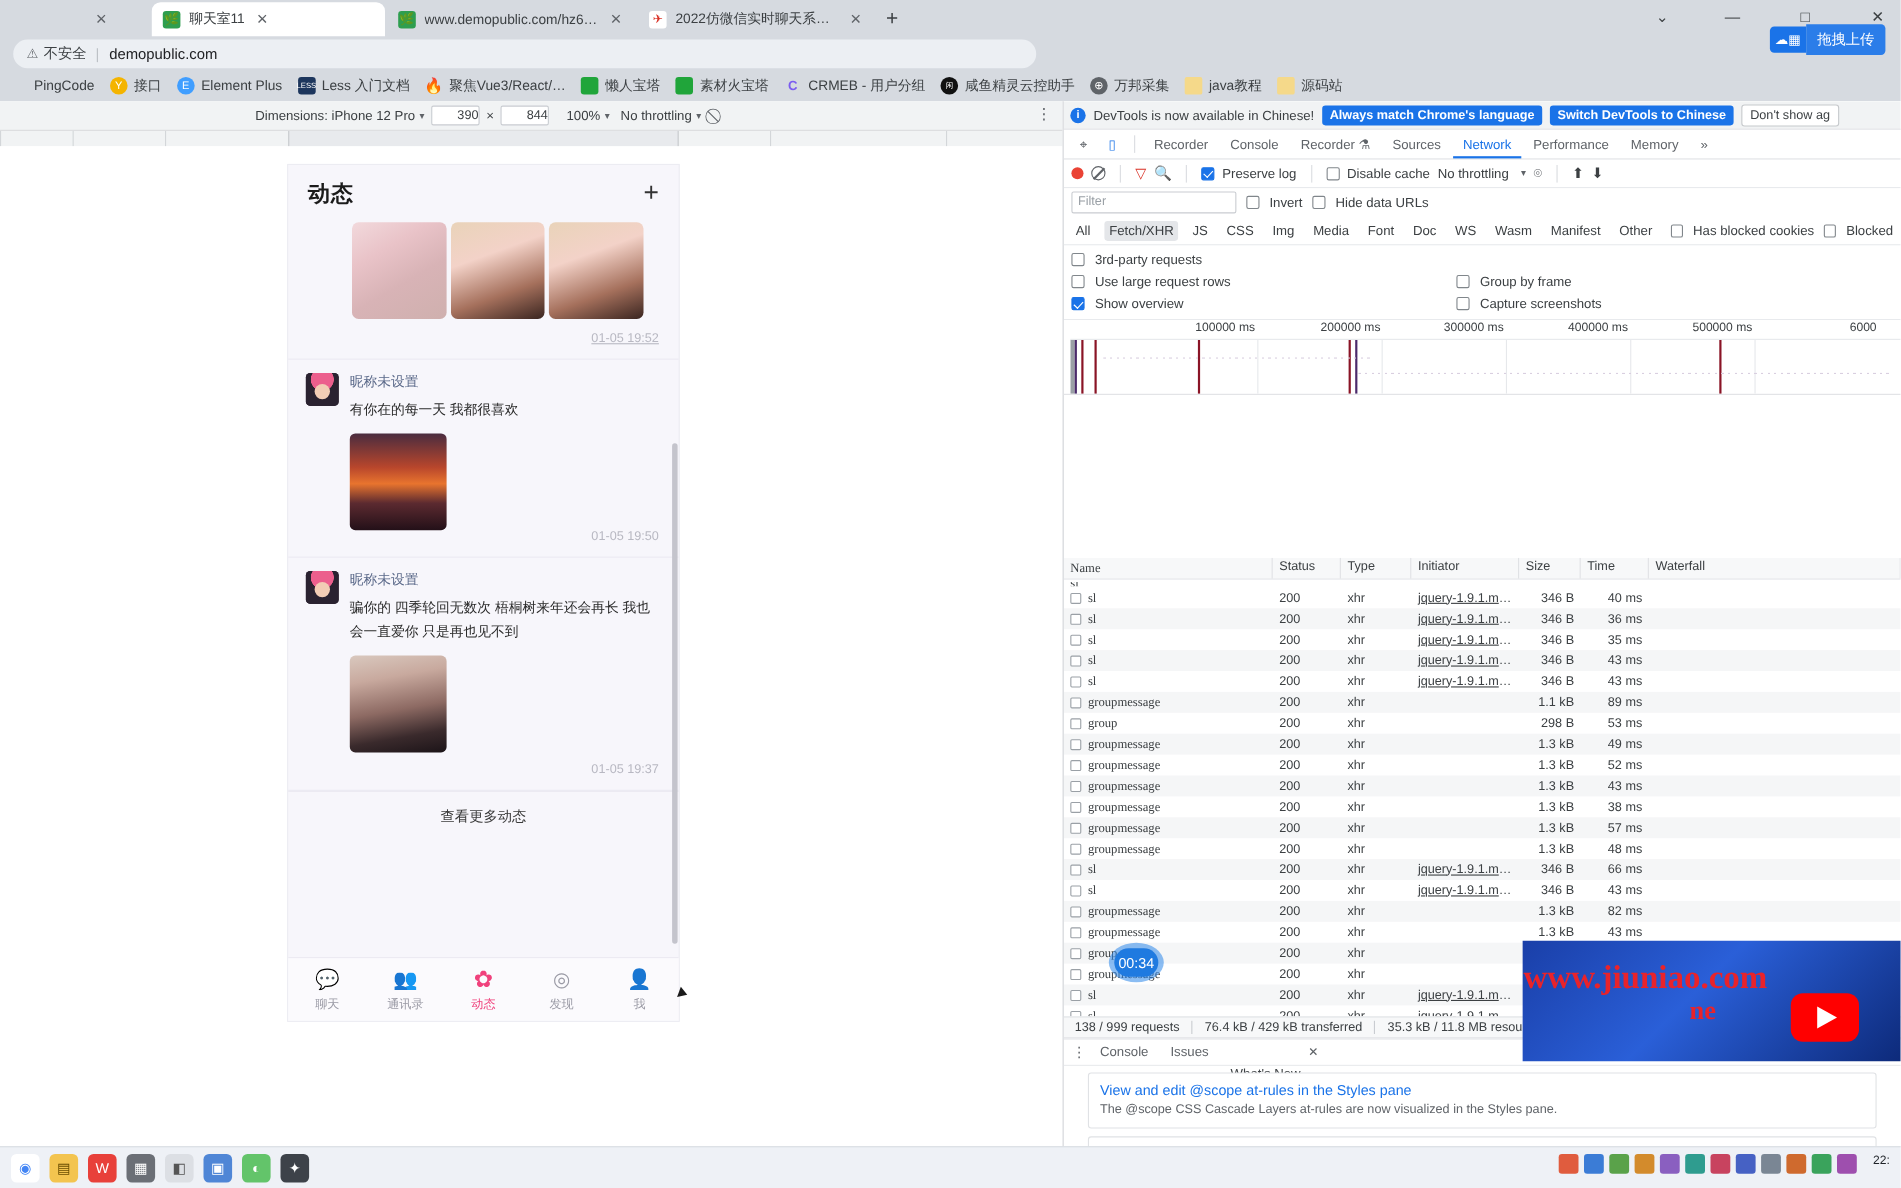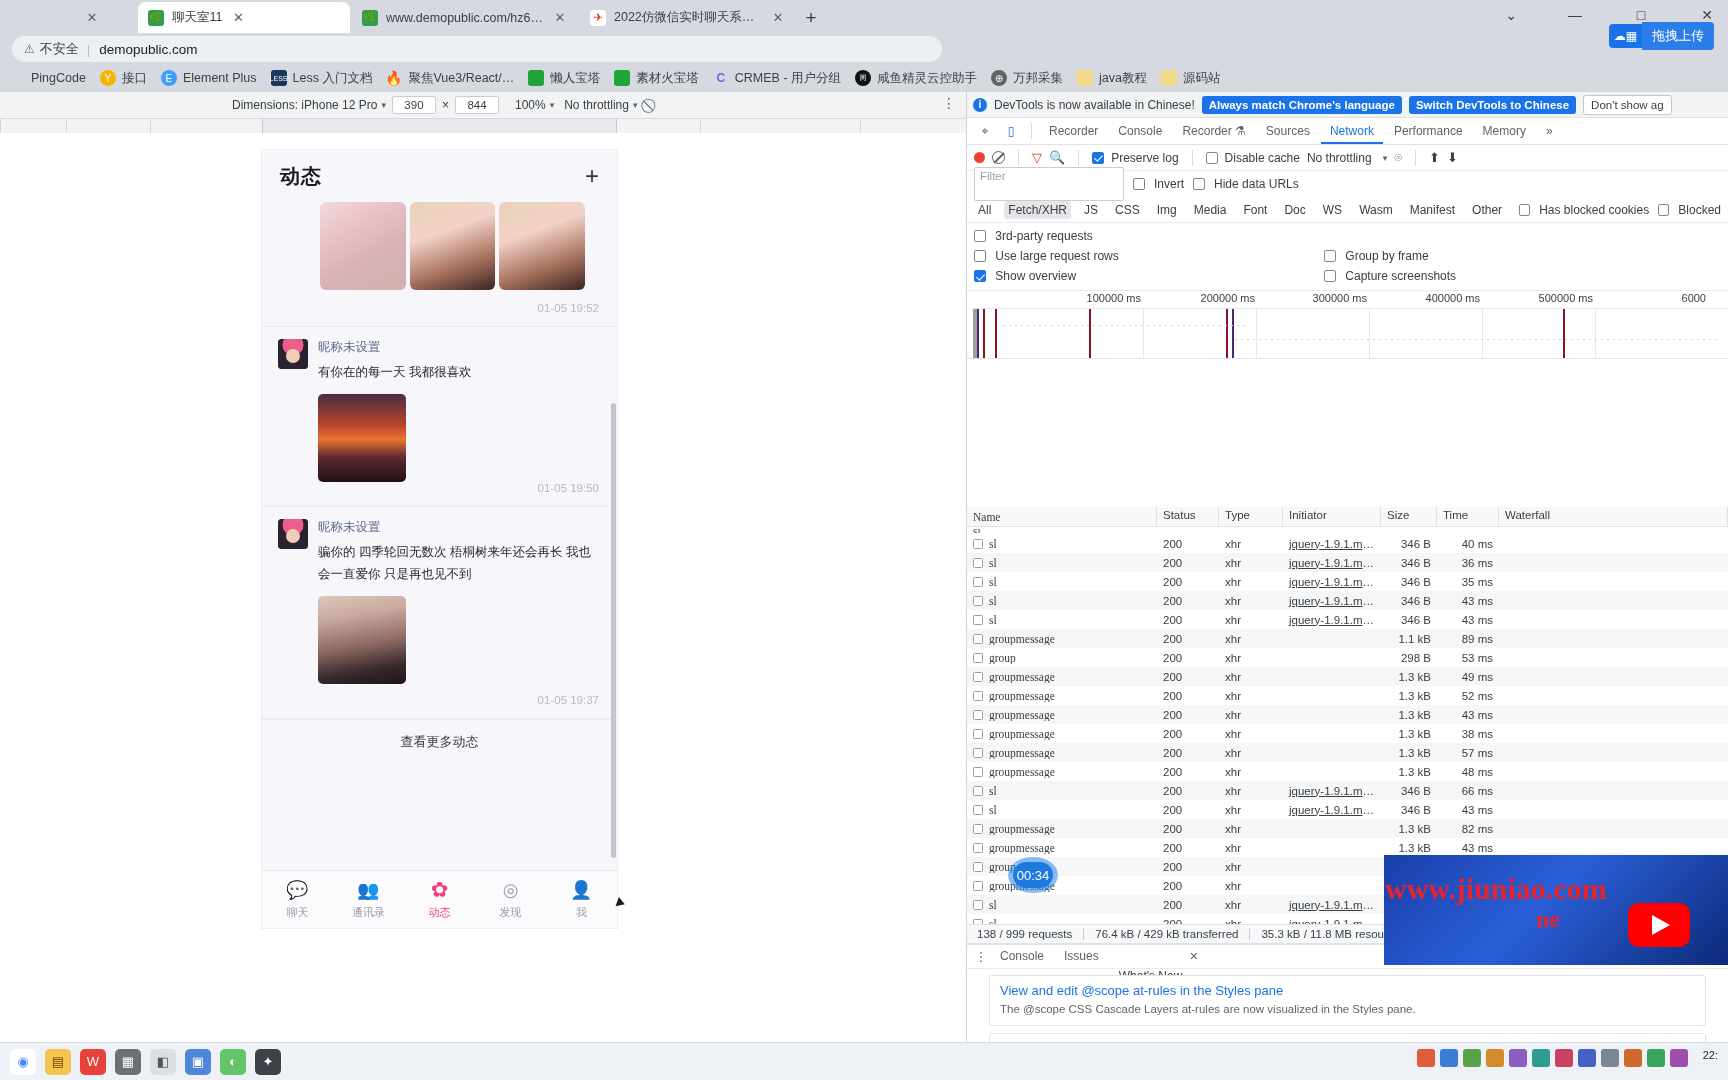--- a/index.html
+++ b/index.html
@@ -40,21 +40,21 @@
 
   .dragdrop { position:absolute; right:14px; top:22px; height:27px; display:flex; align-items:center; }
   .dd-badge { background:#1a73e8; color:#fff; font-size:12px; border-radius:4px 0 0 4px; padding:5px 5px; display:flex; align-items:center;}
   .dd-label { background:#2b7de9; color:#fff; font-size:13px; border-radius:0 4px 4px 0; padding:5px 10px; }
 
   
   #device-bar { position:absolute; left:0; top:92px; width:966px; height:27px; background:#f1f3f4;
                 border-bottom:1px solid #d9dadc; display:flex; align-items:center; font-size:12px; color:#3c4043;}
   .dim-label { margin-left:232px; }
   .numbox { width:44px; height:18px; margin:0 6px; border:1px solid #c9ccd1; background:#fff; border-radius:2px;
-            font-size:11.5px; color:#3c4043; text-align:center; line-height:17px;}
+            font-size:11.5px; color:#3c4043; text-align:right; line-height:17px;}
   .caret { font-size:9px; margin-left:4px; color:#5f6368;}
   #dev-kebab { position:absolute; right:8px; top:3px; width:18px; text-align:center; color:#5f6368; font-size:14px; letter-spacing:0px;}
 
   
   #ruler { position:absolute; left:0; top:119px; width:966px; height:14px; background:#f1f3f4; }
   #ruler .tick { position:absolute; top:0; width:1px; height:14px; background:#d3d6d9; }
   #ruler .dev { position:absolute; top:0; height:14px; background:#e8eaed; border-left:1px solid #c6c9cc; border-right:1px solid #c6c9cc;}
 
   
   #viewport { position:absolute; left:0; top:133px; width:966px; height:670px; background:#ffffff; }
@@ -115,21 +115,21 @@
   .rec-dot { width:11px; height:11px; border-radius:50%; background:#ea4335; }
   .clear-ico { width:13px; height:13px; border-radius:50%; border:1.6px solid #5f6368; position:relative;}
   .clear-ico:after { content:""; position:absolute; left:-1px; top:4.6px; width:14px; height:1.6px; background:#5f6368; transform:rotate(-45deg);}
   .cb { width:12px; height:12px; border:1.5px solid #80868b; border-radius:2px; display:inline-block; vertical-align:-2px; background:#fff;}
   .cb.ck { background:#1a73e8; border-color:#1a73e8; position:relative;}
   .cb.ck:after { content:""; position:absolute; left:3.3px; top:0.6px; width:3.5px; height:7px;
                  border:solid #fff; border-width:0 1.8px 1.8px 0; transform:rotate(43deg);}
   .lbl { font-size:12px; color:#3c4043; }
 
   .dt-filterbar { height:26px; display:flex; align-items:center; gap:9px; padding:0 7px; }
-  .filter-input { width:150px; height:34px; border:1px solid #c9ccd1; border-radius:2px; background:#fff;
+  .filter-input { width:150px; height:20px; border:1px solid #c9ccd1; border-radius:2px; background:#fff;
                   font-size:11.5px; color:#9aa0a6; padding:0 5px; line-height:17px;}
   .dt-typebar { height:26px; display:flex; align-items:center; gap:9px; padding:0 7px; border-bottom:1px solid #e8eaed;
                 white-space:nowrap; overflow:hidden;}
   .ftype { font-size:12px; color:#3c4043; padding:2px 4px; border-radius:3px;}
   .ftype.sel { background:#e4e6e9; }
 
   .dt-opts { padding:3px 7px 4px 7px; border-bottom:1px solid #e8eaed; }
   .optrow { display:flex; align-items:center; height:20px; }
   .optrow .left { width:350px; }
   .optrow .right { }
@@ -328,21 +328,21 @@
       <span class="moments-title">动态</span>
       <span class="moments-plus">+</span>
     </div>
 
     <div class="post" style="padding-top:0;">
       <div class="img-strip" style="padding-left:42px;">
         <div class="cell" style="background:linear-gradient(150deg,#f2d9dc 0%,#e9c3c8 30%,#d8b3b6 60%,#cfb0ae 100%);"></div>
         <div class="cell" style="background:linear-gradient(160deg,#e9d3b9 0%,#f3d2c8 35%,#a5705c 70%,#3a2520 100%);"></div>
         <div class="cell" style="background:linear-gradient(160deg,#e9d3b9 0%,#f3d2c8 35%,#a5705c 70%,#3a2520 100%);"></div>
       </div>
-      <div class="time" style="margin-top:12px;">01-05 19:52</div>
+      <div class="time" style="margin-top:12px;text-decoration:underline;">01-05 19:52</div>
     </div>
 
     <div class="post" style="padding-top:12px;">
       <div class="post-row">
         <div class="avatar">
           <span class="hair"></span>
           <span class="face"></span>
         </div>
         <div style="flex:1;">
           <div class="nick">昵称未设置</div>

